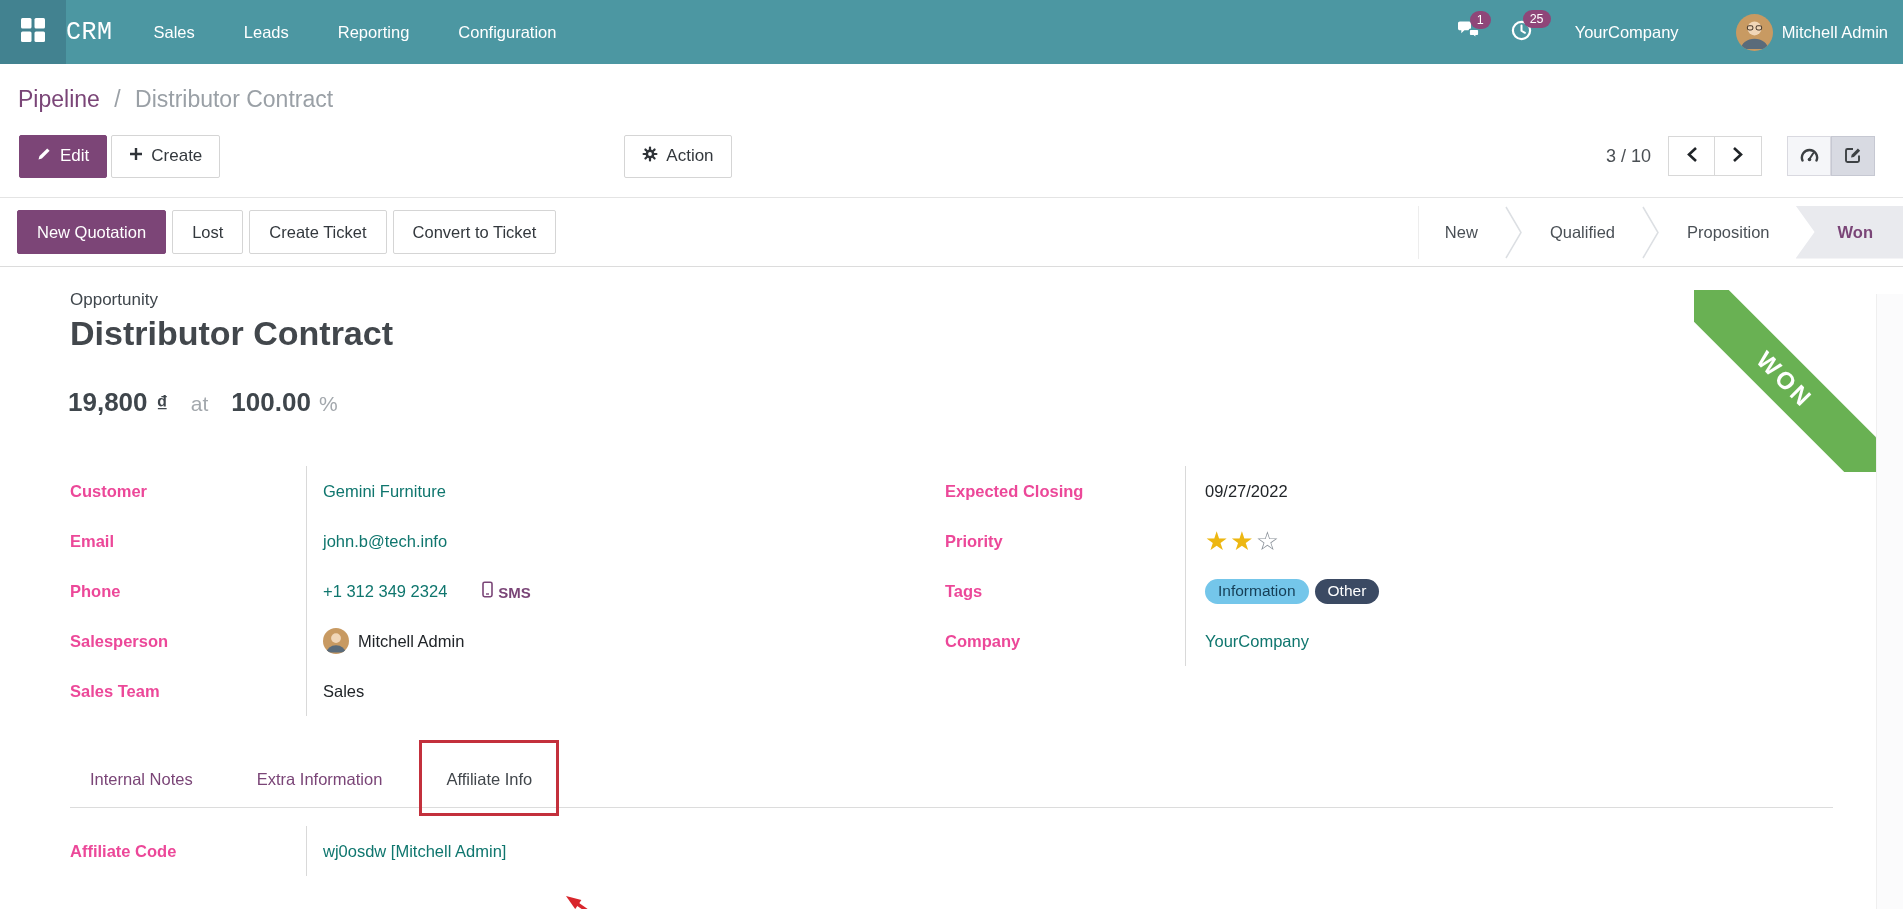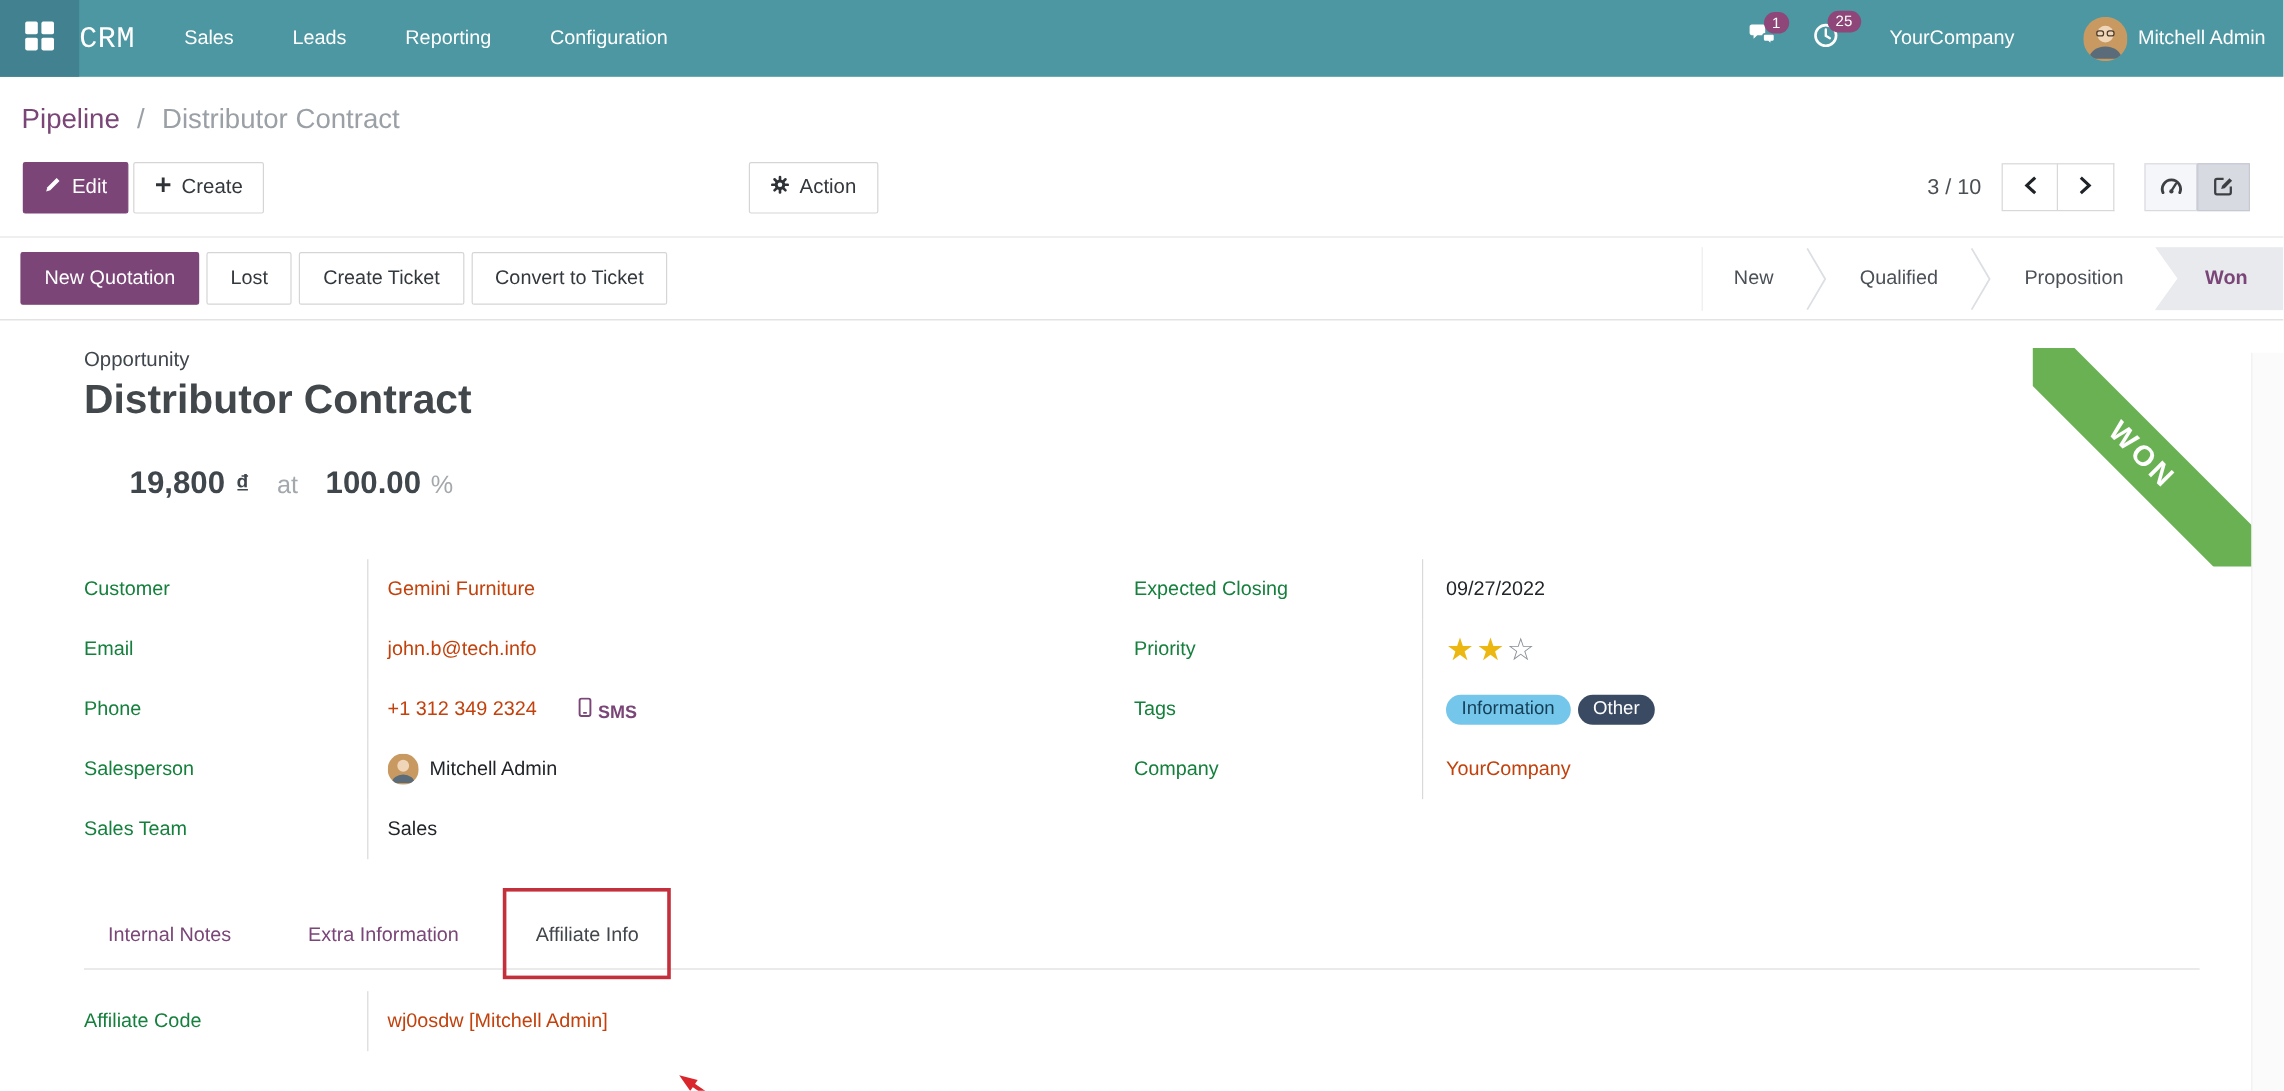--- a/index.html
+++ b/index.html
@@ -61,35 +61,35 @@
   .sheet { position:relative; height:658px; background:#fff; }
   .scroll-strip { position:absolute; top:4px; right:0; bottom:0; width:27px; background:#fbfbfc;
                   border-left:1px solid #efefef; }
   .ribbon-wrap { position:absolute; top:0; right:27px; width:182px; height:182px; overflow:hidden; pointer-events:none; }
   .ribbon { position:absolute; left:-40px; top:66px; width:262px; height:47px; background:#69B153; color:#fff;
             transform:rotate(45deg); display:flex; align-items:center; justify-content:center;
             font-size:24px; font-weight:bold; letter-spacing:3px; }
 
   .type-label { margin:23px 0 0 70px; font-size:17px; font-weight:normal; color:#3f464c; }
   .opp-title { margin:4px 0 0 70px; font-size:34px; font-weight:bold; color:#42474c; }
-  .amount { margin:34px 0 0 108px; display:flex; align-items:baseline; font-size:26px; font-weight:bold; color:#3f464c; }
+  .amount { margin:34px 0 0 68px; display:flex; align-items:baseline; font-size:26px; font-weight:bold; color:#3f464c; }
   .amount .cur { font-size:22px; margin-left:9px; }
   .amount .at { font-size:21px; font-weight:normal; color:#a3a8ad; margin:0 23px; }
   .amount .pct { font-size:21px; font-weight:normal; color:#a3a8ad; margin-left:8px; }
 
   .groups { display:flex; margin:48px 80px 0 70px; }
   .group-left { width:875px; }
   .group-right { flex:1;text-align:center; }
   .frow { display:flex; align-items:stretch; }
-  .frow .flabel { width:236px; display:flex; align-items:center; font-size:16.5px; font-weight:normal; color:#15803d; }
+  .frow .flabel { width:236px; display:flex; align-items:center; font-size:16.5px; font-weight:bold; color:#ec4899; }
   .group-right .frow .flabel { width:240px; }
   .frow .fval { flex:1; min-height:50px; display:flex; align-items:center; border-left:1px solid #d9d9d9;
                 padding-left:16px; font-size:16.5px; color:#212529; }
   .group-right .frow .fval { padding-left:19px; }
-  .link { color:#c2410c; cursor:pointer; }
+  .link { color:#0f766e; cursor:pointer; }
   .sms { display:inline-flex; align-items:flex-end; gap:4px; margin-left:34px; color:#7A4577; font-weight:bold;
          font-size:15px; cursor:pointer; }
   .mini-avatar { width:26px; height:26px; border-radius:50%; overflow:hidden; margin-right:9px; flex:0 0 auto; }
   .star { font-size:26px; color:#EDB712; letter-spacing:2px; cursor:pointer; }
   .star.empty { color:#8a9199; }
   .tag { display:inline-flex; align-items:center; height:25px; padding:0 13px; border-radius:14px;
          font-size:15.5px; cursor:pointer; }
   .tag-info { background:#74C6EA; color:#153E56; margin-right:6px; }
   .tag-other { background:#3B4A63; color:#fff; }
 

